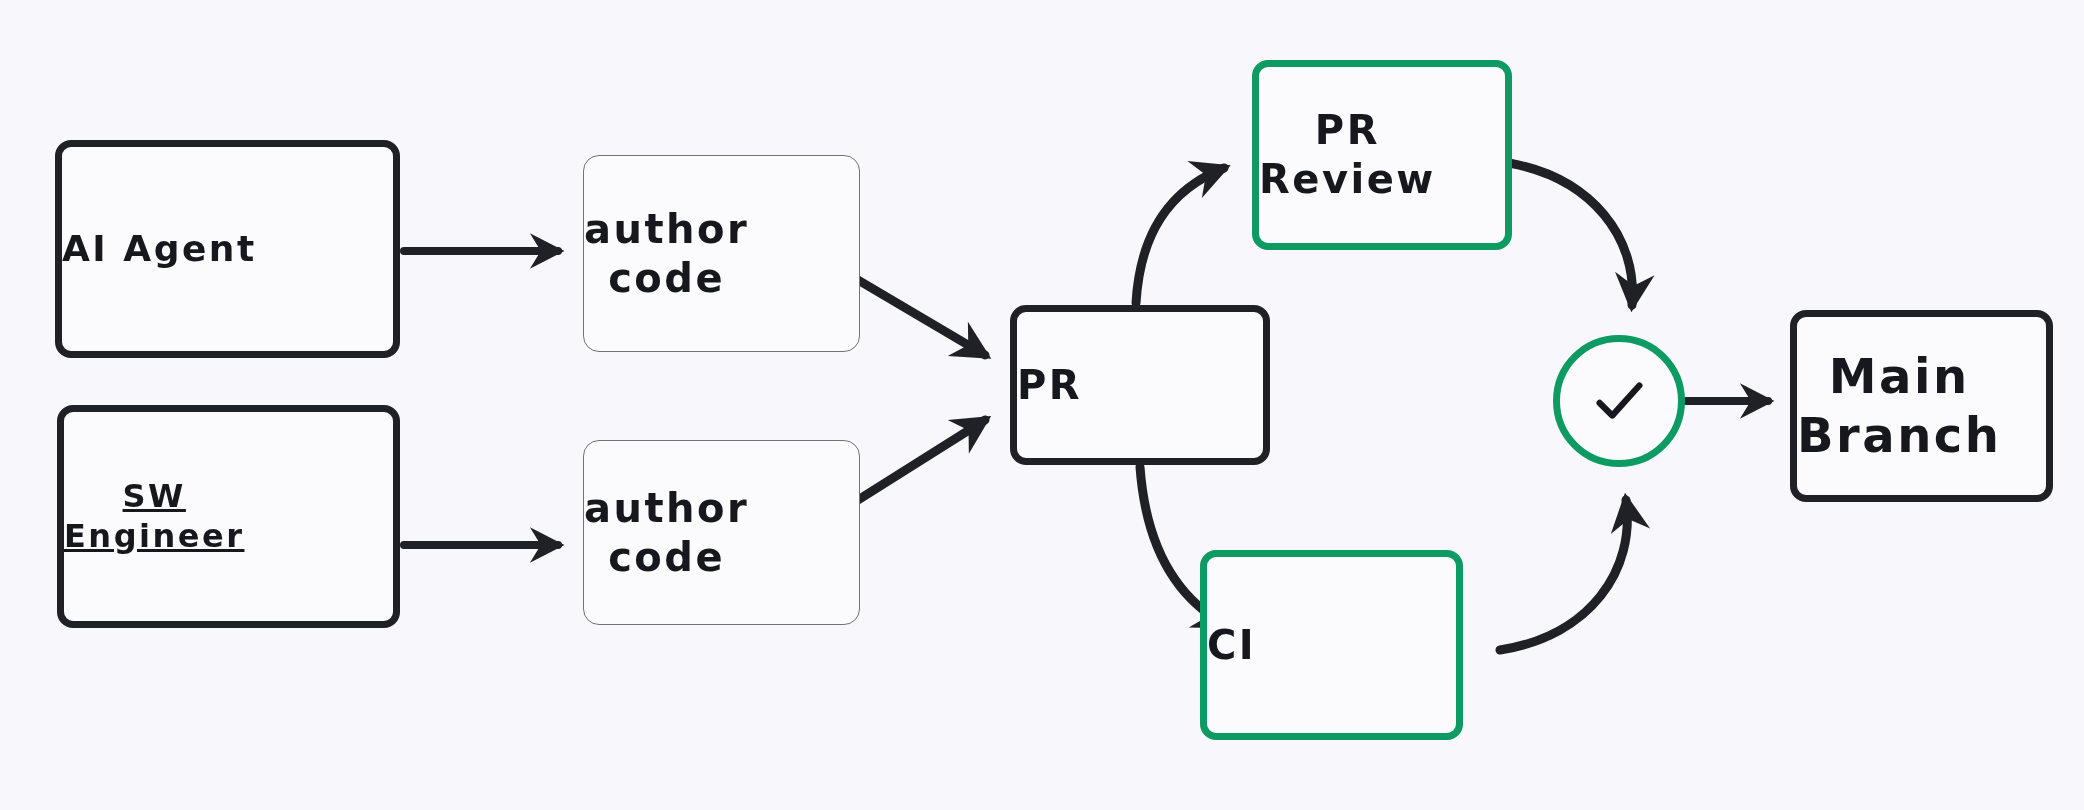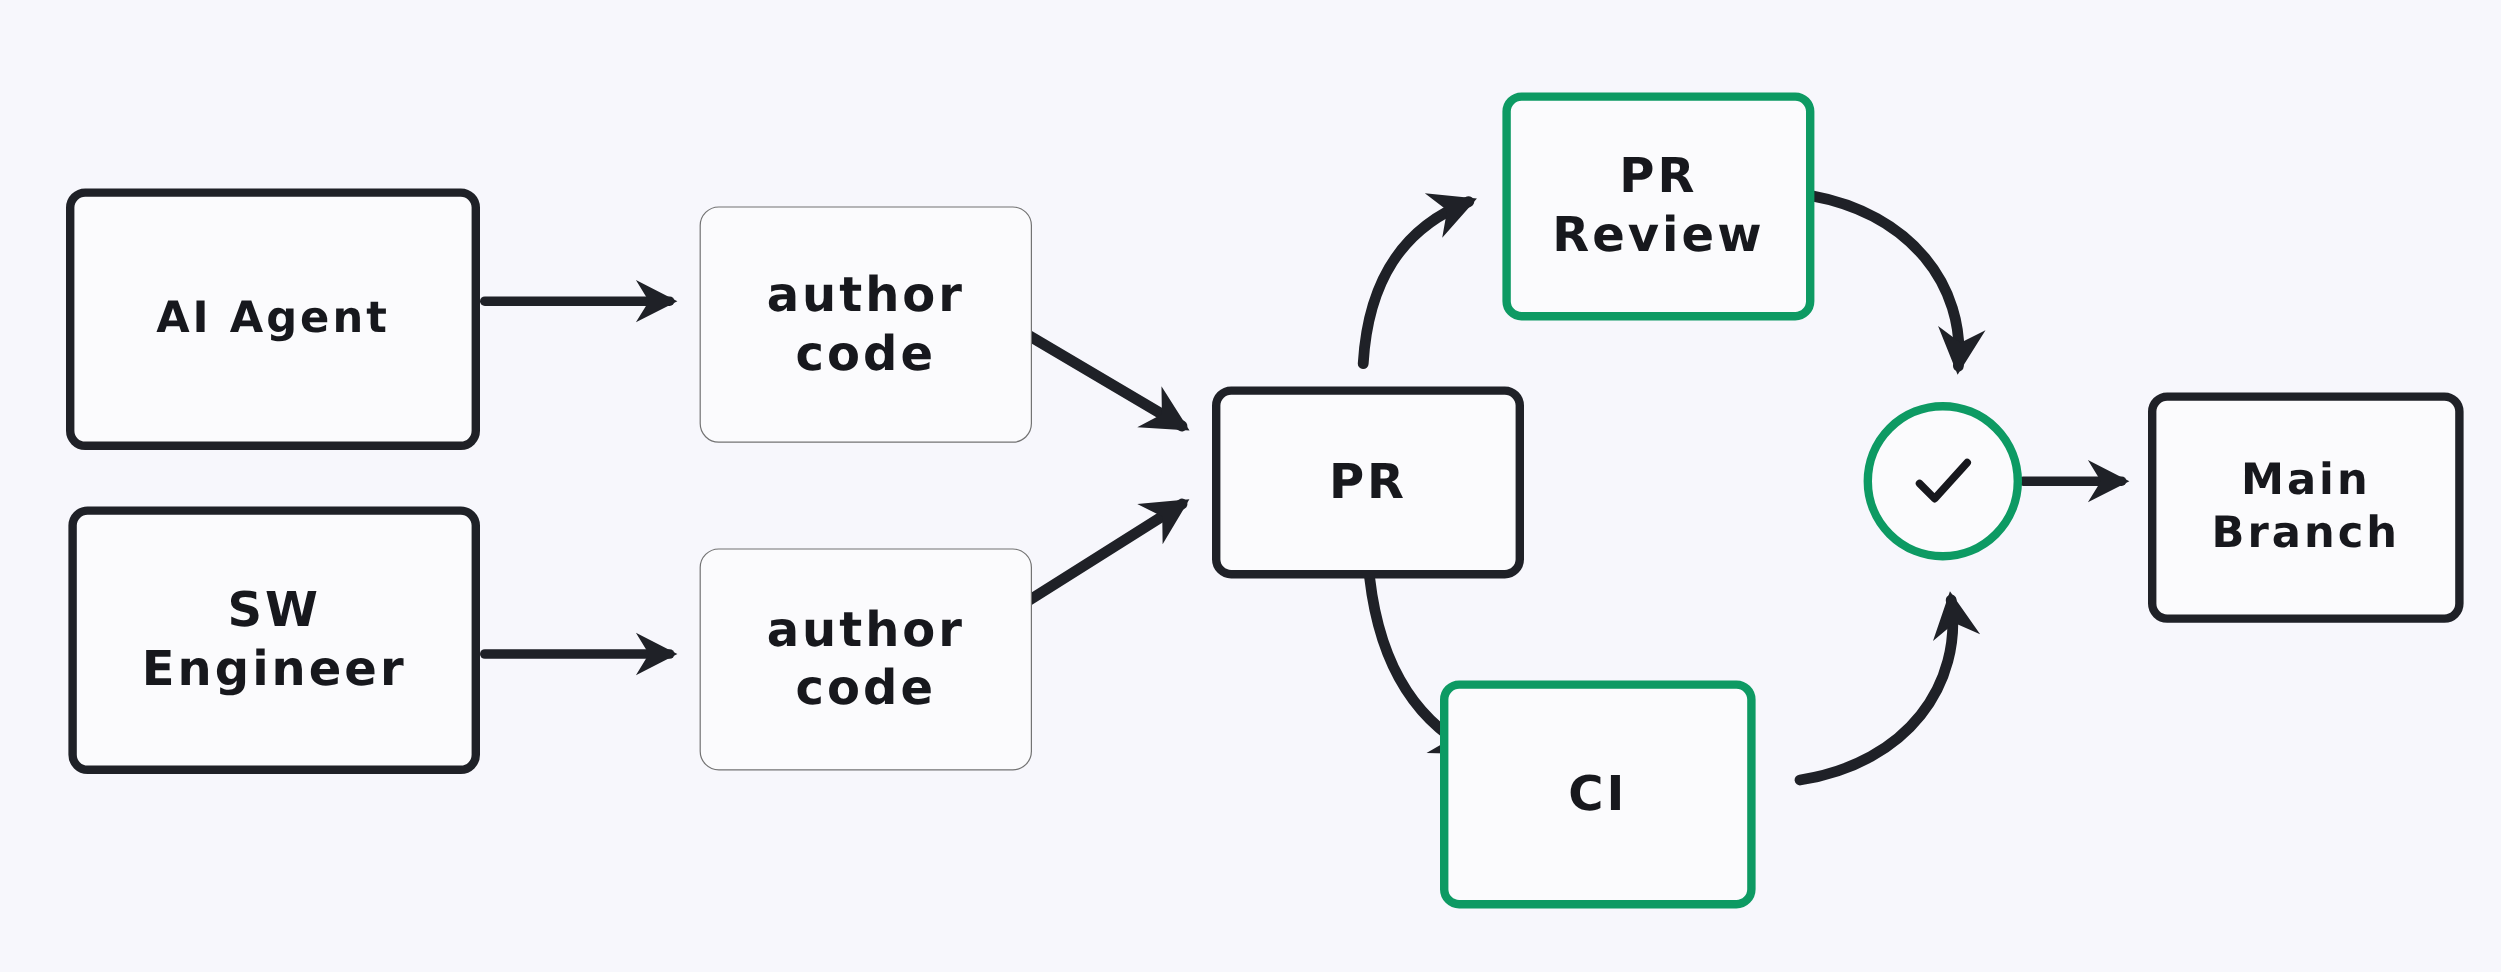--- a/index.html
+++ b/index.html
@@ -25,26 +25,24 @@
     top: 0;
     width: 2084px;
     height: 810px;
     pointer-events: none;
   }
   .node {
     position: absolute;
     box-sizing: border-box;
     display: flex;
     align-items: center;
-    justify-content: center;
     text-align: center;
     background: #fbfbfd;
     border-radius: 16px;
     z-index: 2;
-    margin-top: 17px;
   }
   .node-label {
     font-family: "DejaVu Sans", sans-serif;
     font-weight: 700;
     color: #17181d;
     letter-spacing: 2.5px;
     line-height: 1.22;
     white-space: pre-line;
     -webkit-font-smoothing: antialiased;
   }
@@ -98,21 +96,21 @@
     <path d="M 1500 650 C 1590 636 1636 570 1626 500" fill="none" stroke="#1f2127" stroke-width="9" stroke-linecap="round" marker-end="url(#ah)"></path>
 
     <path d="M 1686 401 L 1768 401" fill="none" stroke="#1f2127" stroke-width="8" stroke-linecap="round" marker-end="url(#ah)"></path>
   </svg>
 
   <div class="node dark" style="left:55px; top:140px; width:345px; height:218px;">
     <span class="node-label" style="font-size:36px;">AI Agent</span>
   </div>
 
   <div class="node dark" style="left:57px; top:405px; width:343px; height:223px;">
-    <span class="node-label" style="font-size:40px;">SW
+    <span class="node-label" style="font-size:32px;text-decoration:underline;">SW
 Engineer</span>
   </div>
 
   <div class="node blue" style="left:583px; top:155px; width:277px; height:197px;">
     <span class="node-label" style="font-size:40px;">author
 code</span>
   </div>
 
   <div class="node blue" style="left:583px; top:440px; width:277px; height:185px;">
     <span class="node-label" style="font-size:40px;">author
@@ -126,21 +124,21 @@
   <div class="node green" style="left:1252px; top:60px; width:260px; height:190px;">
     <span class="node-label" style="font-size:40px;">PR
 Review</span>
   </div>
 
   <div class="node green" style="left:1200px; top:550px; width:263px; height:190px;">
     <span class="node-label" style="font-size:40px;">CI</span>
   </div>
 
   <div class="node dark" style="left:1790px; top:310px; width:263px; height:192px;">
-    <span class="node-label" style="font-size:36px;">Main
+    <span class="node-label" style="font-size:48px;">Main
 Branch</span>
   </div>
 
   <div class="circle-node green" style="left:1553px; top:335px; width:132px; height:132px;">
     <svg class="check-glyph" viewBox="0 0 64 64" xmlns="http://www.w3.org/2000/svg">
       <path d="M12 34 L25 47 L53 16" fill="none" stroke="#17181d" stroke-width="6.5" stroke-linecap="round" stroke-linejoin="round"></path>
     </svg>
   </div>
 
 </div>

